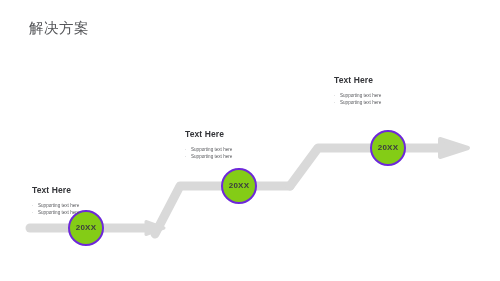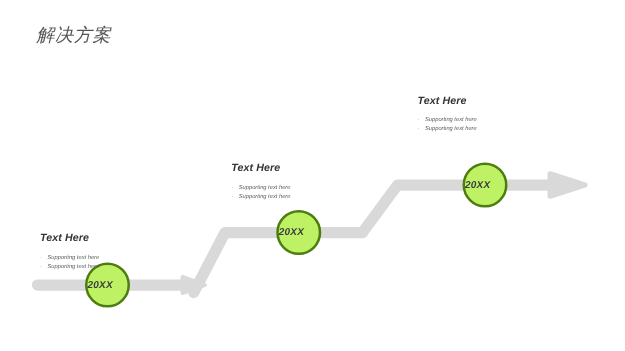--- a/index.html
+++ b/index.html
@@ -14,21 +14,20 @@
     overflow: hidden;
     position: relative;
   }
   #slide {
     position: absolute;
     left: 0;
     top: 0;
     width: 500px;
     height: 281px;
     background: #ffffff;
-    font-style: italic;
   }
   #page-title {
     position: absolute;
     left: 29px;
     top: 19px;
     font-size: 14.5px;
     letter-spacing: 0.5px;
     color: #555659;
     font-family: "DejaVu Sans", "Liberation Sans", sans-serif;
     white-space: nowrap;
@@ -38,25 +37,26 @@
     left: 0;
     top: 0;
     width: 500px;
     height: 281px;
   }
   .step-node {
     position: absolute;
     width: 36px;
     height: 36px;
     border-radius: 50%;
-    background: #bef264;
-    border: 2px solid #4d7c0f;
+    background: #84cc16;
+    border: 2px solid #6d28d9;
     box-sizing: border-box;
     display: flex;
     align-items: center;
+    justify-content: center;
   }
   .step-node-label {
     font-size: 8px;
     font-weight: bold;
     color: #3b3c3f;
     letter-spacing: 0.2px;
     line-height: 1;
   }
   .text-block {
     position: absolute;

